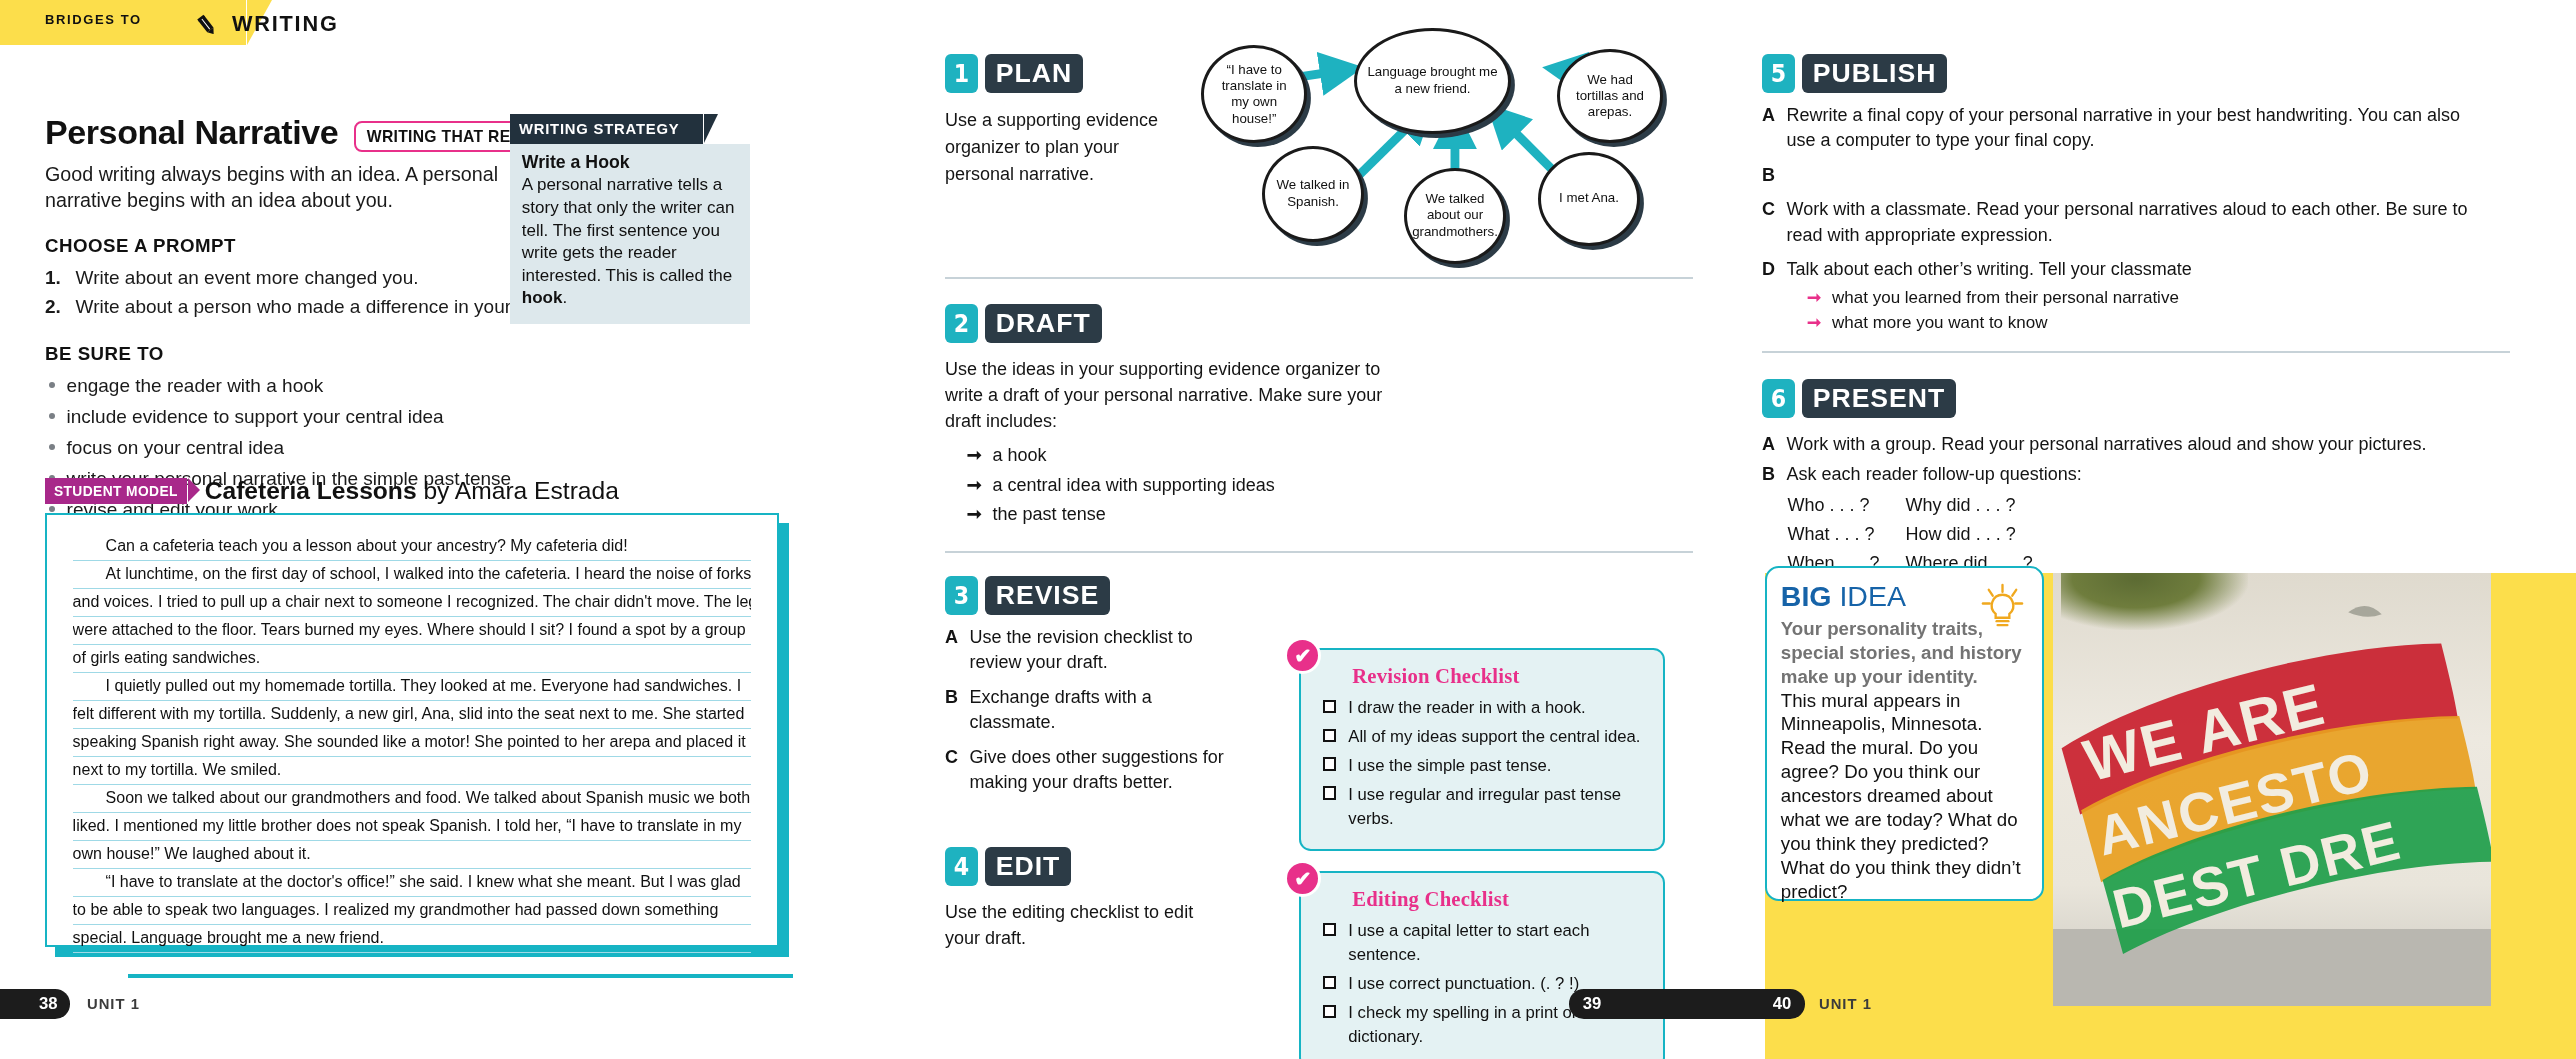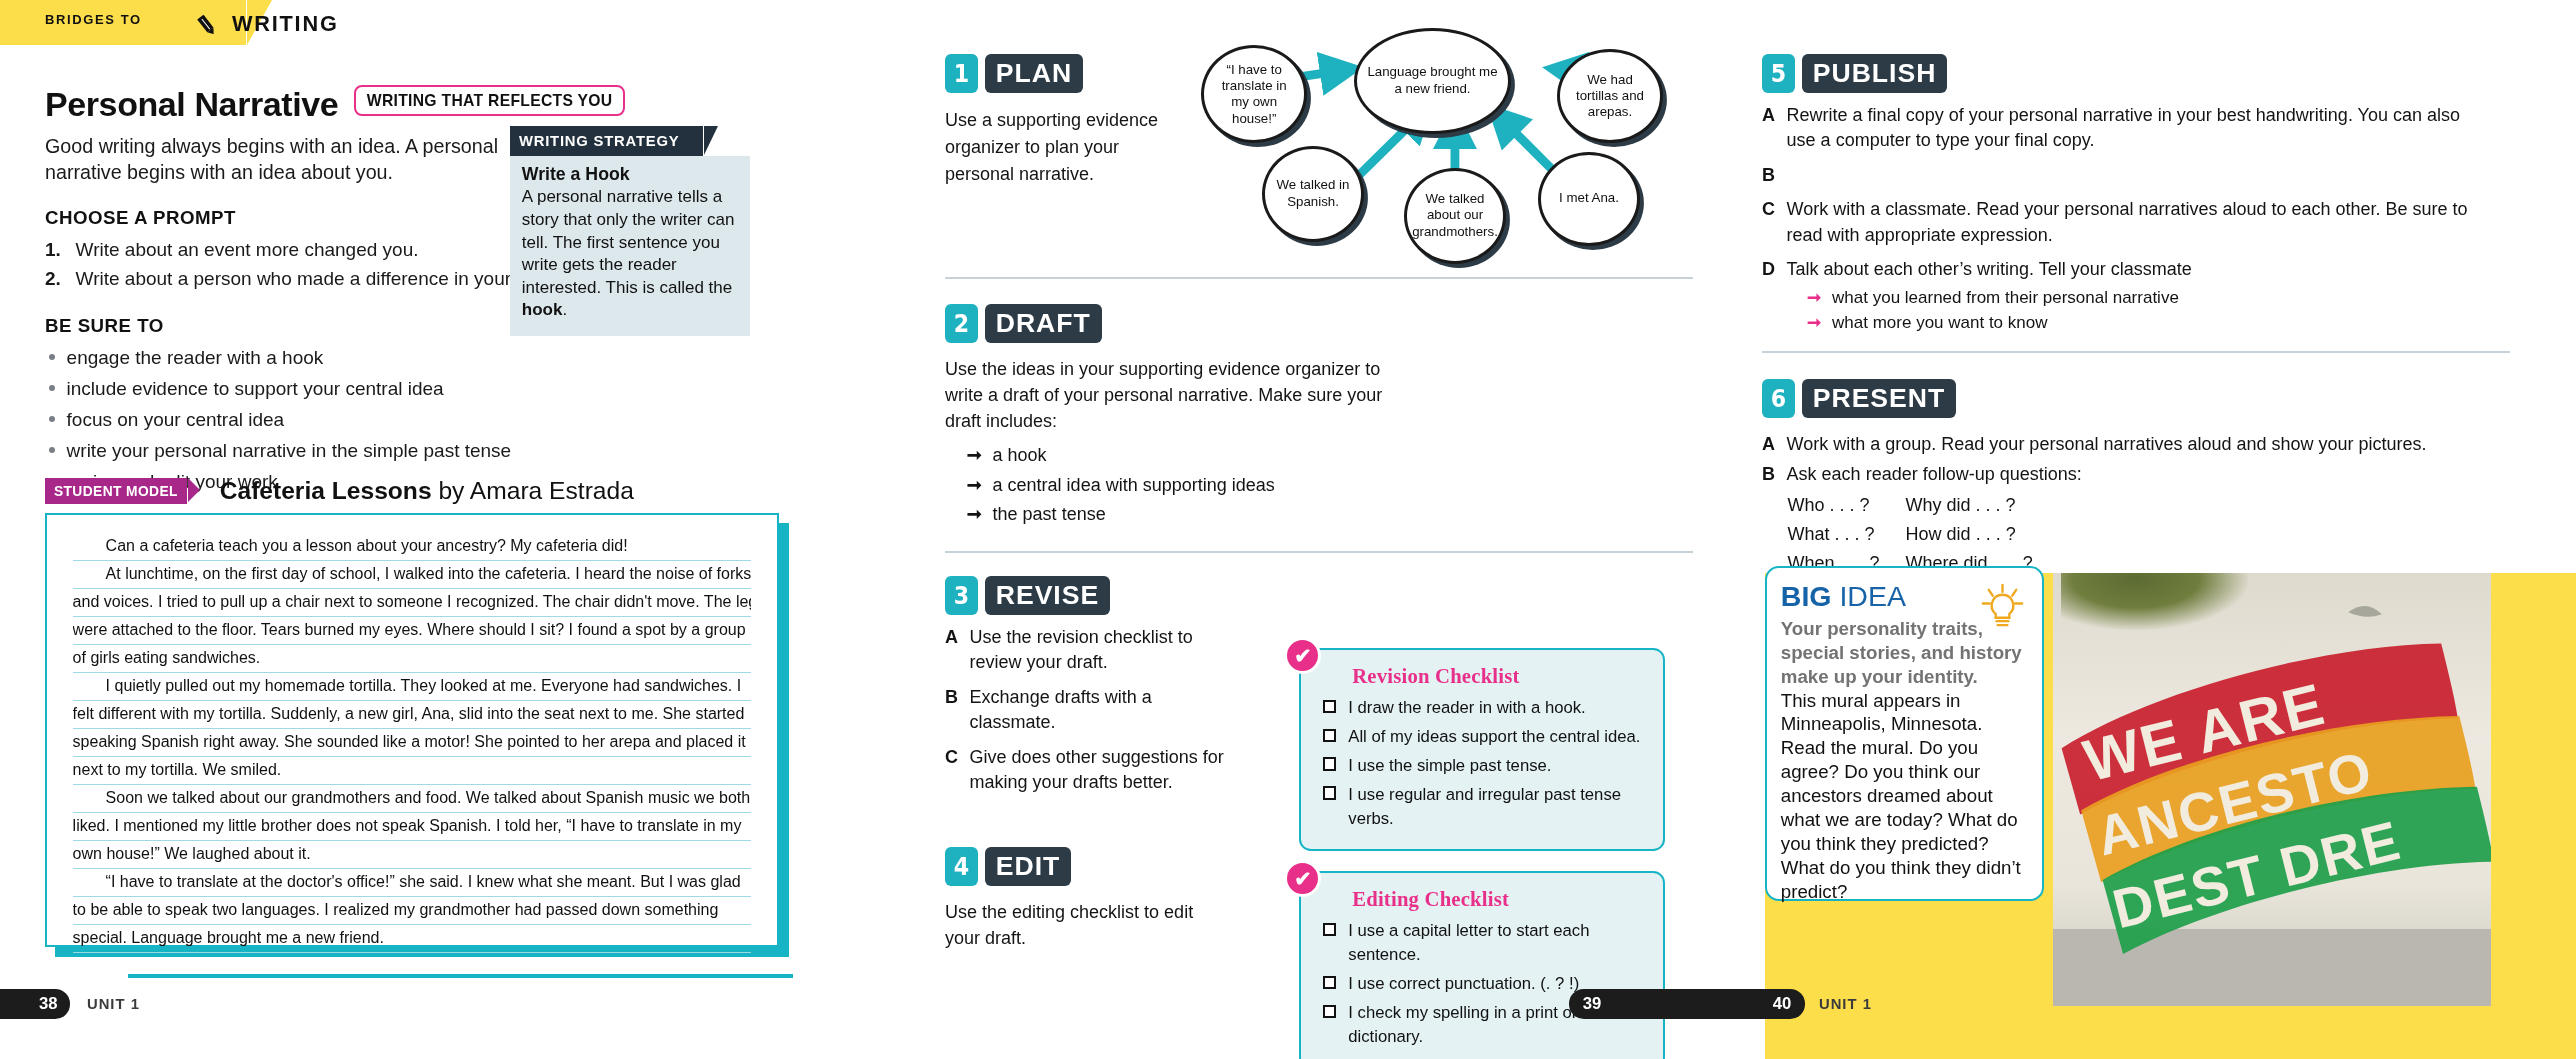--- a/index.html
+++ b/index.html
@@ -29,21 +29,21 @@
     font-size: 13px; font-weight: bold; letter-spacing: 1.6px; color: #111;
   }
   .hdr-pencil { position: absolute; left: 197px; top: 10.8px; }
   .hdr-writing {
     position: absolute; left: 232px; top: 10.8px;
     font-size: 21.7px; font-weight: bold; letter-spacing: 1.8px; color: #111;
   }
 
   
   .colL { position: absolute; left: 45px; top: 85px; width: 748px; }
-  .title-row { display: flex; align-items: flex-start; gap: 15.7px; }
+  .title-row { display: flex; align-items: flex-end; gap: 15.7px; margin-top: 28px; }
   h1.ptitle { font-size: 34px; font-weight: bold; letter-spacing: -0.4px; color: #111; }
   .pill-pink {
     border: 2.5px solid #E8308A; border-radius: 7.9px;
     padding: 4.9px 10.8px 3.9px 10.8px; font-size: 15.7px; font-weight: bold;
     letter-spacing: 0.3px; color: #111; white-space: nowrap;
   }
   .lede { margin-top: 8.9px; font-size: 19.7px; line-height: 1.32; color: #1a1a1a; width: 492px; }
   h2.sub {
     margin-top: 21.7px; font-size: 18.7px; font-weight: bold;
     letter-spacing: 0.5px; color: #111;
@@ -59,42 +59,42 @@
     font-size: 19px; line-height: 1.63; color: #1a1a1a;
     display: flex; gap: 11.8px; align-items: baseline;
   }
   ul.bsure li .dot {
     width: 5.9px; height: 5.9px; border-radius: 50%; background: #7a7f85;
     flex: 0 0 5.9px; position: relative; top: -3.9px; margin-left: 3.9px;
   }
 
   
   .ws-box {
-    position: absolute; left: 510px; top: 126px; width: 204px;
+    position: absolute; left: 510px; top: 114px; width: 204px;
   }
   .ws-tab {
     position: relative; background: #22313d; height: 29.5px; width: 193px;
     display: flex; align-items: center; padding-left: 8.9px;
   }
   .ws-tab span {
     color: #fff; font-size: 14.8px; font-weight: bold; letter-spacing: 0.8px;
   }
   .ws-tab::after {
     content: ""; position: absolute; right: -14.8px; top: 0;
     border-top: 29.5px solid #22313d; border-right: 14.8px solid transparent;
   }
   .ws-body {
     background: #DDE8EC; padding: 8.9px 11.8px 13.8px 11.8px; width: 240px;
   }
   .ws-h { font-size: 17.7px; font-weight: bold; color: #111; margin-bottom: 1px; }
   .ws-p { font-size: 17px; line-height: 1.33; color: #111; }
   .ws-p b { font-weight: bold; }
 
   
-  .sm-row { position: absolute; left: 45px; top: 477px; display: flex; align-items: center; gap: 25px; }
+  .sm-row { position: absolute; left: 45px; top: 477px; display: flex; align-items: center; gap: 10px; }
   .sm-tag {
     position: relative; background: #A8288A; color: #fff; height: 25.6px;
     display: flex; align-items: center; padding: 0 8.9px;
     font-size: 13.8px; font-weight: bold; letter-spacing: 0.4px;
   }
   .sm-tag::after {
     content: ""; position: absolute; right: -12.8px; top: 0;
     border-top: 12.8px solid transparent; border-bottom: 12.8px solid transparent;
     border-left: 12.8px solid #A8288A;
   }

